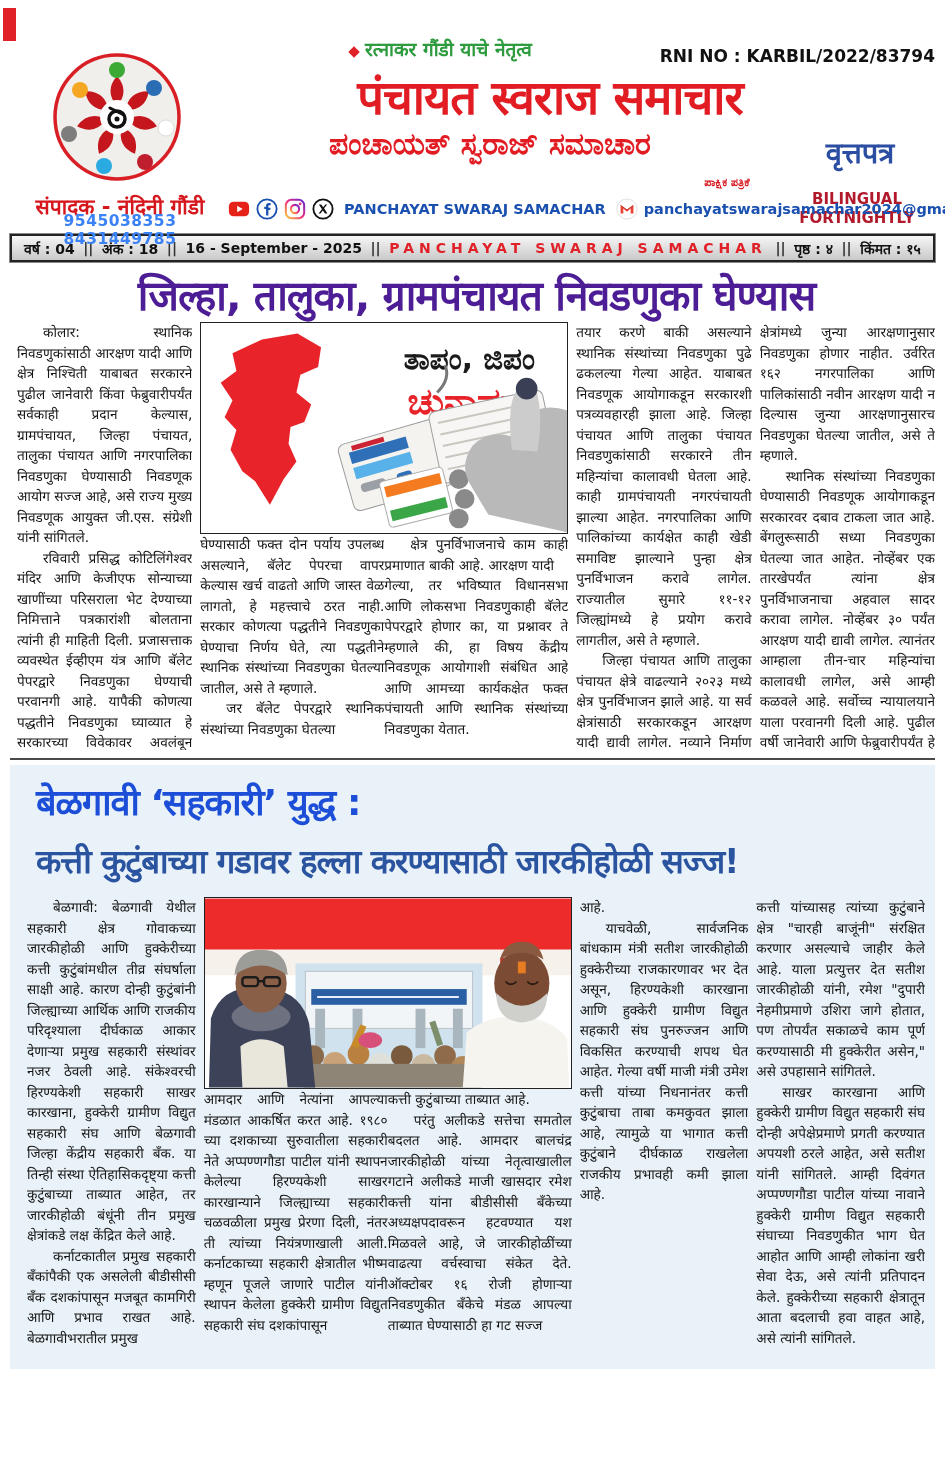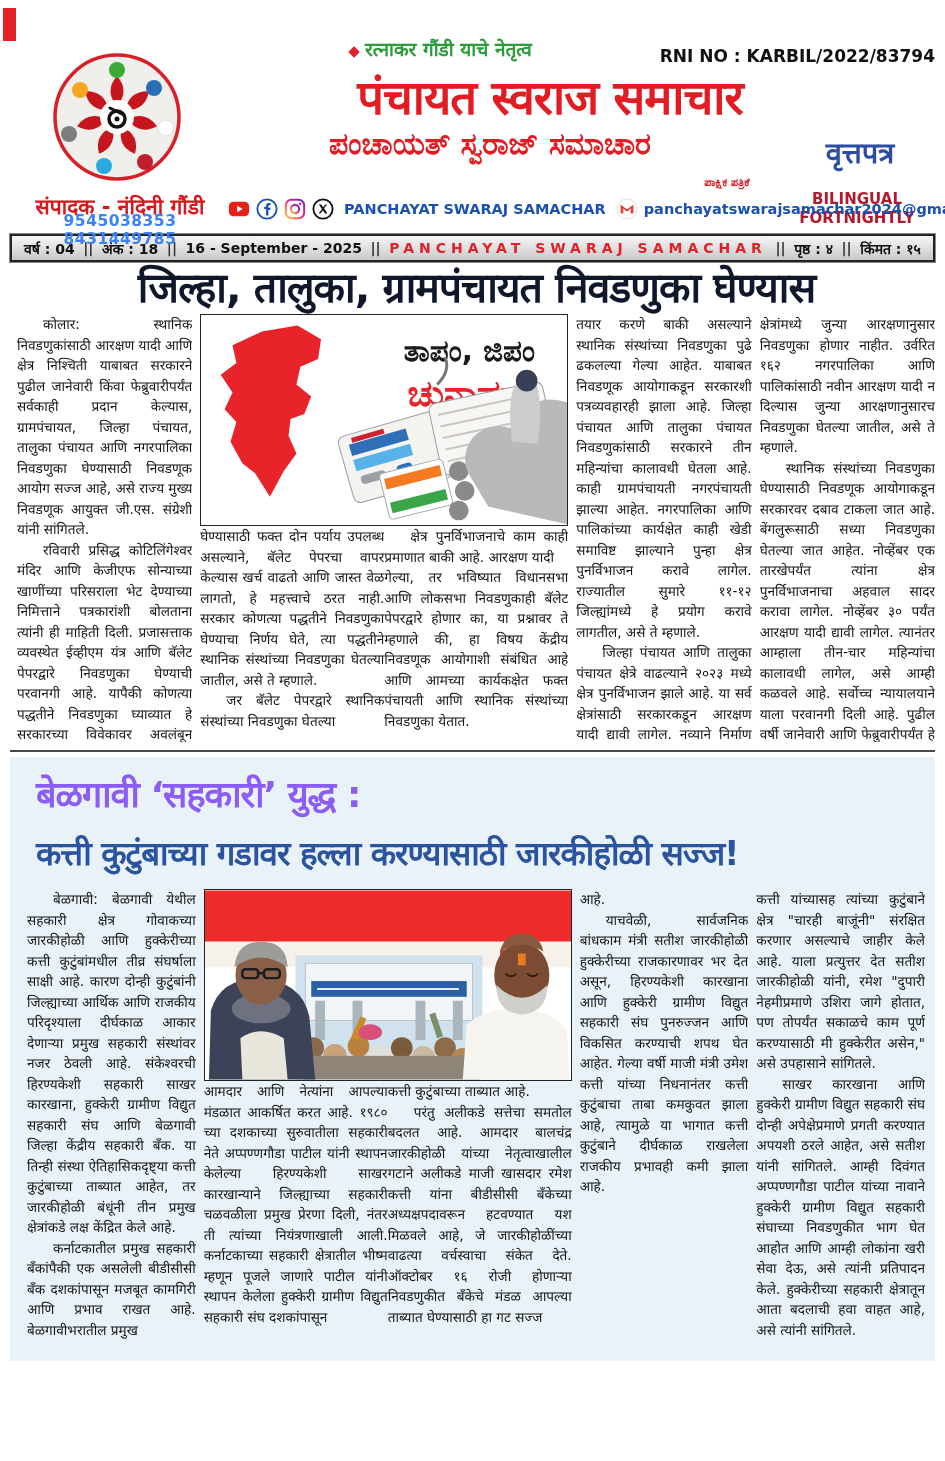--- a/index.html
+++ b/index.html
@@ -28,39 +28,39 @@
   
   .infobar{
     margin:0 10px;height:24px;border:2px solid #222;outline:1px solid #888;
     background:linear-gradient(#f4f4f4,#cycyc,#c9c9c9);background:linear-gradient(#f6f6f6,#c9c9c9);
     display:flex;align-items:center;justify-content:space-between;padding:0 12px;
     font-weight:bold;font-size:14px;color:#111;white-space:nowrap;
   }
   .infobar .red-seg{color:#e02128;letter-spacing:5px;}
   .infobar .sep{color:#333;font-weight:bold;}
   
-  .headline1{text-align:center;color:#0f172a;font-weight:bold;line-height:1.28;padding-left:8px;}
+  .headline1{margin-top:8px;text-align:center;color:#4c1d95;font-weight:bold;line-height:1.28;padding-left:8px;}
   .headline1 .l1{font-size:41px;letter-spacing:-1px;}
   .headline1 .l2{font-size:41px;letter-spacing:-1px;}
   
   .cols{display:flex;gap:8px;padding:0 10px 0 17px;}
   .acol{flex:1;min-width:0;}
   .amid{flex:0 0 368px;width:368px;}
   .mid-cols{display:flex;align-items:center;}
   .mid-cols .acol{flex:1;}
   .news-photo{width:100%;border:1.5px solid #222;background:#fff;display:block;box-sizing:border-box;}
   .p{margin:0;text-align:justify;font-size:13.6px;line-height:20.5px;color:#151515;}
   .p.ind{text-indent:26px;}
   .art1-wrap{margin-top:0;height:428px;overflow:hidden;}
   .art1-wrap .acol,.art1-mid-text{height:428px;overflow:hidden;}
   .art1-mid-text{height:204px;overflow:hidden;}
   .rule{border:none;border-top:2px solid #4a4a4a;margin:8px 10px 0;}
   
   .section2{margin:5px 10px 0;background:#e9f2f8;padding:10px 0 10px;}
-  .headline2-red{color:#8b5cf6;font-weight:bold;font-size:36px;padding:2px 0 0 26px;letter-spacing:-1px;}
+  .headline2-red{color:#1d4ed8;font-weight:bold;font-size:36px;padding:2px 0 0 26px;letter-spacing:-1px;}
   .headline2-blue{color:#2a53a0;font-weight:bold;font-size:33px;padding:12px 8px 10px 26px;letter-spacing:-1px;}
   .art2-wrap{height:462px;overflow:hidden;margin-top:4px;}
   .art2-wrap .acol{height:462px;overflow:hidden;}
   .art2-mid-text{height:258px;overflow:hidden;}
 </style>
 </head>
 <body>
 
 <div class="corner-mark"></div>
 

